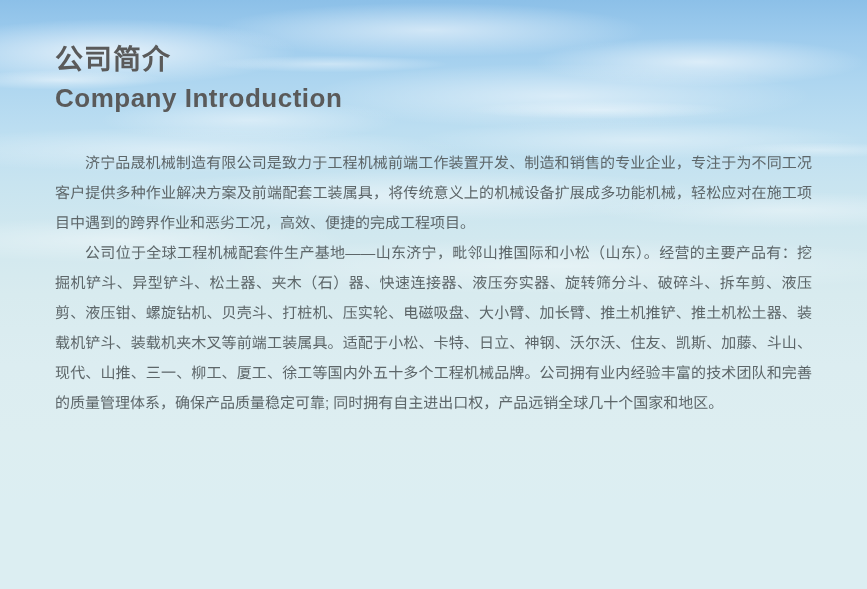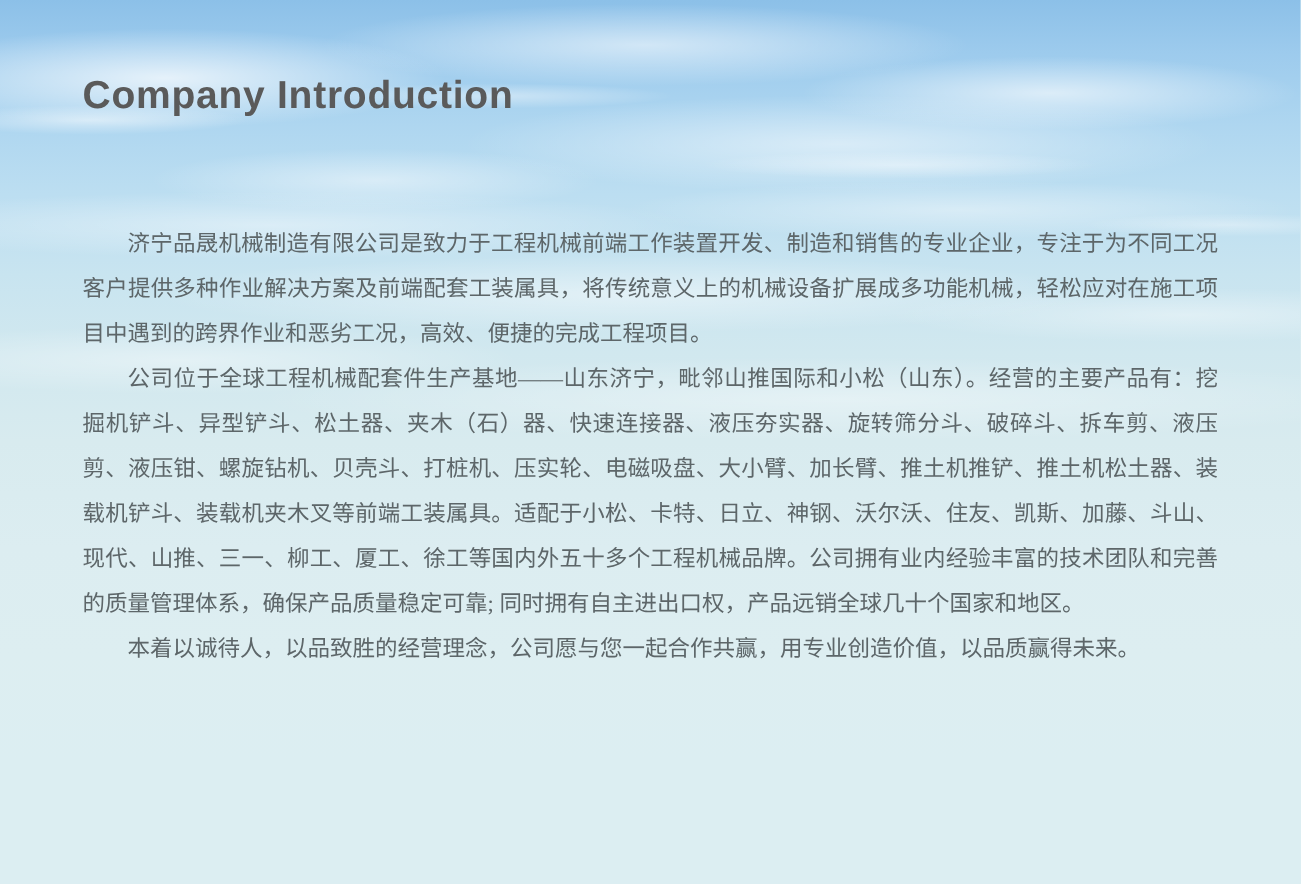--- a/index.html
+++ b/index.html
@@ -127,42 +127,42 @@
     width: 757px;
   }
   .para {
     margin: 0 0 0 0;
     text-indent: 2em;
     font-size: 15px;
     line-height: 30px;
     color: #5d6669;
     text-align: justify;
     text-justify: inter-ideograph;
-    font-family: Liberation Serif, serif;
+    font-family: Liberation Sans, sans-serif;
   }
   .para + .para {
     margin-top: 0;
   }
 </style>
 </head>
 <body>
 
 <div id="page">
 
   <div class="cloud-layer cl-a"></div>
   <div class="cloud-layer cl-b"></div>
   <div class="cloud-layer cl-c"></div>
 
 
   <div class="content">
 
     <div class="heading-block">
+      <h1 class="title-cn">公司简介</h1>
       <h2 class="title-en">Company  Introduction</h2>
     </div>
 
     <div class="body-block">
       <p class="para">济宁品晟机械制造有限公司是致力于工程机械前端工作装置开发、制造和销售的专业企业，专注于为不同工况客户提供多种作业解决方案及前端配套工装属具，将传统意义上的机械设备扩展成多功能机械，轻松应对在施工项目中遇到的跨界作业和恶劣工况，高效、便捷的完成工程项目。</p>
       <p class="para">公司位于全球工程机械配套件生产基地——山东济宁，毗邻山推国际和小松（山东）。经营的主要产品有：挖掘机铲斗、异型铲斗、松土器、夹木（石）器、快速连接器、液压夯实器、旋转筛分斗、破碎斗、拆车剪、液压剪、液压钳、螺旋钻机、贝壳斗、打桩机、压实轮、电磁吸盘、大小臂、加长臂、推土机推铲、推土机松土器、装载机铲斗、装载机夹木叉等前端工装属具。适配于小松、卡特、日立、神钢、沃尔沃、住友、凯斯、加藤、斗山、现代、山推、三一、柳工、厦工、徐工等国内外五十多个工程机械品牌。公司拥有业内经验丰富的技术团队和完善的质量管理体系，确保产品质量稳定可靠; 同时拥有自主进出口权，产品远销全球几十个国家和地区。</p>
-      <p class="para">本着以诚待人，以品致胜的经营理念，公司愿与您一起合作共赢，用专业创造价值，以品质赢得未来。</p>
     </div>
 
   </div>
 </div>
 
 </body></html>

